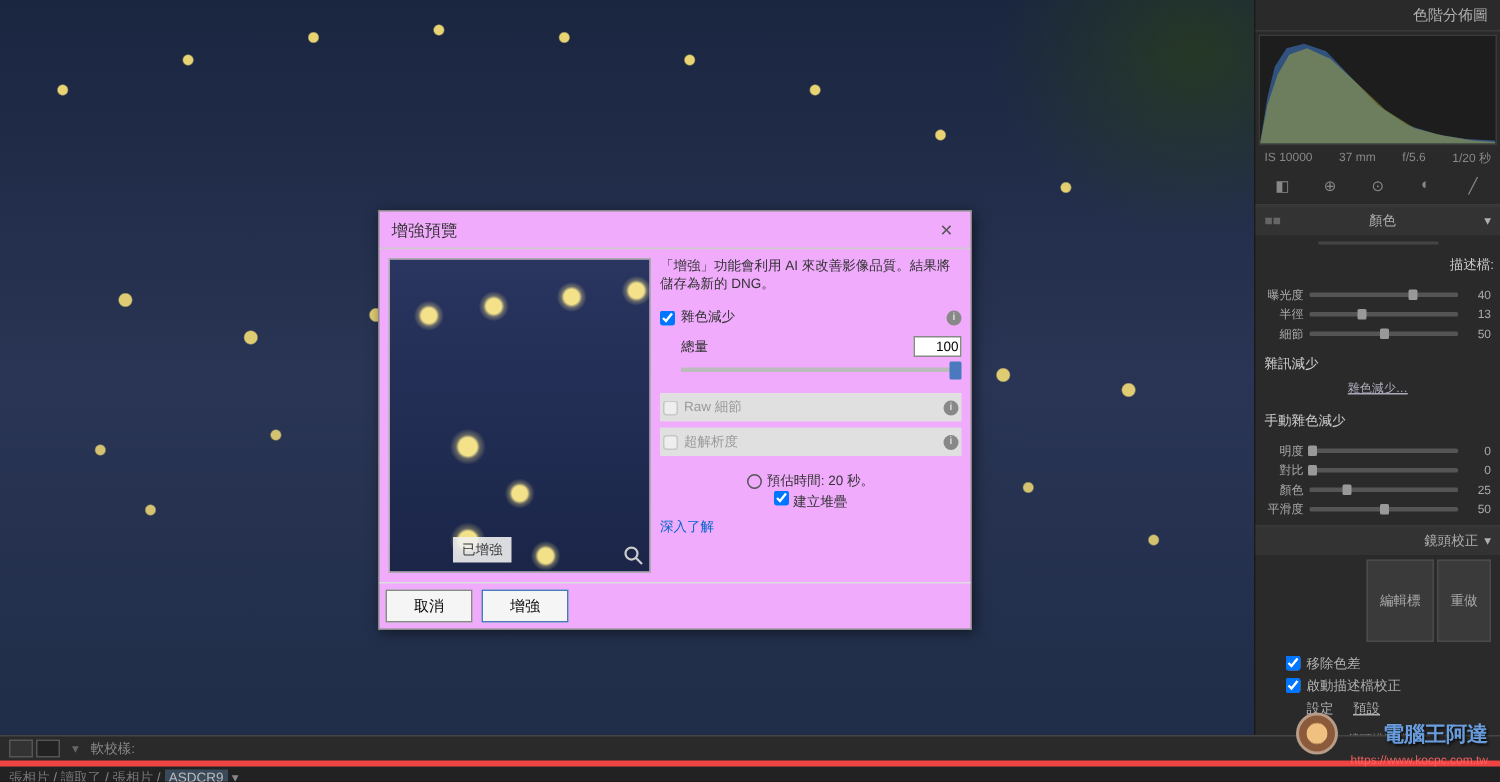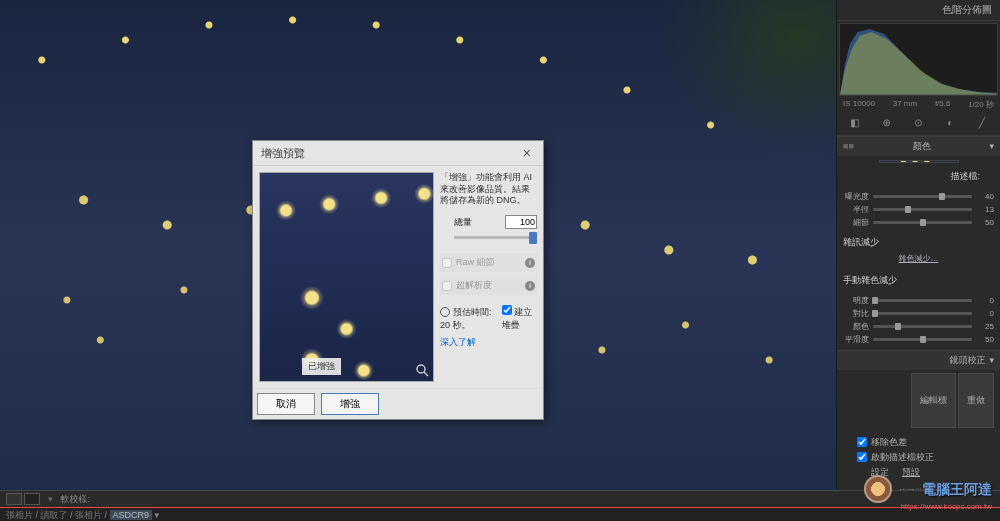--- a/index.html
+++ b/index.html
@@ -55,21 +55,21 @@
 .slider-thumb { position: absolute; top: -2px; width: 6px; height: 7px; background: #999; border-radius: 1px; transform: translateX(-50%); }
 .slider-val { width: 18px; text-align: right; color: #aaa; }
 .section-label { padding: 3px 6px; font-size: 9px; color: #ccc; }
 .desc-text { padding: 2px 6px; font-size: 8px; color: #888; line-height: 1.3; text-align: center; }
 .edit-buttons { display: flex; gap: 2px; padding: 3px 6px; justify-content: flex-end; }
 .edit-btn { padding: 20px 8px; font-size: 9px; background: #3a3a3a; color: #aaa; border: 1px solid #4a4a4a; cursor: pointer; }
 .check-section { padding: 3px 20px; font-size: 9px; }
 .check-item { display: flex; align-items: center; gap: 4px; margin: 2px 0; }
 .check-item input { width: 10px; height: 10px; }
 
-.dialog { position: absolute; left: 252px; top: 140px; width: 292px; background: #e5e5e5; border: 1px solid #888; box-shadow: 2px 2px 8px rgba(0,0,0,0.5); }
+.dialog { position: absolute; left: 252px; top: 140px; width: 396px; background: #f0abfc; border: 1px solid #888; box-shadow: 2px 2px 8px rgba(0,0,0,0.5); }
 .dialog-title { padding: 4px 8px; font-size: 11px; color: #333; border-bottom: 1px solid #ccc; display: flex; justify-content: space-between; align-items: center; }
 .dialog-close { cursor: pointer; padding: 0 4px; font-size: 14px; color: #555; }
 .dialog-body { display: flex; padding: 6px; gap: 6px; }
 .preview-box { width: 175px; height: 210px; background: linear-gradient(180deg, #2a3560, #1a2548); position: relative; border: 1px solid #aaa; }
 .preview-box::before { content: ''; position: absolute; inset: 0; background-image:
   radial-gradient(circle at 15% 18%, rgba(255,235,140,0.95) 0 5px, rgba(255,235,140,0.3) 7px, transparent 10px),
   radial-gradient(circle at 40% 15%, rgba(255,235,140,0.95) 0 5px, rgba(255,235,140,0.3) 7px, transparent 10px),
   radial-gradient(circle at 70% 12%, rgba(255,235,140,0.95) 0 5px, rgba(255,235,140,0.3) 7px, transparent 10px),
   radial-gradient(circle at 95% 10%, rgba(255,235,140,0.95) 0 5px, rgba(255,235,140,0.3) 7px, transparent 10px),
   radial-gradient(circle at 30% 60%, rgba(255,235,140,0.95) 0 6px, rgba(255,235,140,0.3) 8px, transparent 12px),
@@ -82,32 +82,32 @@
 .dialog-desc { font-size: 9px; color: #333; margin-bottom: 8px; line-height: 1.3; }
 .option-row { display: flex; align-items: center; gap: 4px; margin: 4px 0; padding: 2px 0; }
 .option-row.disabled { color: #999; background: #e0e0e0; padding: 3px 2px; }
 .option-checkbox { width: 10px; height: 10px; }
 .info-icon { margin-left: auto; width: 10px; height: 10px; border-radius: 50%; background: #888; color: #fff; font-size: 7px; display: flex; align-items: center; justify-content: center; }
 .amount-row { margin: 4px 0 2px 14px; display: flex; align-items: center; justify-content: space-between; }
 .amount-input { width: 32px; font-size: 9px; text-align: right; border: 1px solid #888; padding: 1px; background: #fff; }
 .amount-slider { margin: 0 0 8px 14px; height: 14px; position: relative; }
 .amount-slider-track { height: 3px; background: #bbb; position: relative; top: 5px; }
 .amount-slider-thumb { position: absolute; right: 0; top: 1px; width: 8px; height: 12px; background: #4a7abd; border-radius: 1px; }
-.time-row { margin-top: 10px; display: flex; justify-content: space-between; align-items: center; }
+.time-row { margin-top: 10px; display: flex; justify-content: space-between; align-items: center; flex-direction: column; }
 .time-icon { width: 10px; height: 10px; border: 1px solid #555; border-radius: 50%; display: inline-block; margin-right: 3px; vertical-align: middle; }
 .link-text { color: #0066cc; font-size: 9px; margin-top: 4px; cursor: pointer; }
 .dialog-buttons { display: flex; justify-content: flex-start; gap: 6px; padding: 4px; border-top: 1px solid #ddd; }
 .dlg-btn { padding: 3px 18px; font-size: 10px; border: 1px solid #888; background: #f5f5f5; cursor: pointer; }
 .dlg-btn.primary { border: 1px solid #4a7abd; }
 
 .bottom-bar { position: absolute; left: 0; bottom: 0; width: 1000px; height: 21px; background: #2a2a2a; border-top: 1px solid #444; display: flex; align-items: center; padding: 0 6px; gap: 8px; font-size: 9px; }
 .view-btns { display: flex; gap: 2px; }
 .view-btn { width: 16px; height: 12px; border: 1px solid #555; background: #333; }
 .bottom-label { color: #888; }
-.breadcrumb { position: absolute; left: 0; bottom: 0; height: 14px; font-size: 9px; padding: 1px 6px; color: #888; background: #222; width: 1000px; border-top: 1px solid #ef4444; }
+.breadcrumb { position: absolute; left: 0; bottom: 0; height: 14px; font-size: 9px; padding: 1px 6px; color: #888; background: #222; width: 1000px; border-top: 4px solid #ef4444; }
 .breadcrumb span { color: #777; }
 .breadcrumb .active { background: #3a4a5a; padding: 0 3px; color: #bbb; }
 
 .watermark { position: absolute; right: 8px; bottom: 22px; font-size: 14px; color: rgba(120,180,255,0.85); font-weight: bold; text-shadow: 1px 1px 2px rgba(0,0,0,0.8); }
 .watermark-sub { position: absolute; right: 8px; bottom: 10px; font-size: 8px; color: rgba(255,100,100,0.9); }
 .watermark-logo { position: absolute; right: 108px; bottom: 18px; width: 28px; height: 28px; border-radius: 50%; background: radial-gradient(circle, #f0c080 40%, #8a5a3a 42%); border: 2px solid rgba(255,255,255,0.4); }
 </style>
 </head>
 <body>
 
@@ -139,21 +139,21 @@
     <div class="tool-tab">╱</div>
   </div>
 
   <div class="subpanel-head">
     <span style="color:#666">■■</span>
     <span>顏色</span>
     <span>▾</span>
   </div>
   <div class="thumb-preview"></div>
 
-  <div class="section-label" style="text-align:right;padding-right:20px">描述檔:</div>
+  <div class="section-label" style="text-align:right;padding-right:4px">描述檔:</div>
   <div class="slider-group">
     <div class="slider-row">
       <span class="slider-label">曝光度</span>
       <div class="slider-track">
           <div class="slider-thumb" style="left:70%"></div>
         </div>
       <span class="slider-val">40</span>
     </div>
     <div class="slider-row">
       <span class="slider-label">半徑</span>
@@ -238,20 +238,25 @@
       <div class="preview-label">已增強</div>
       <div class="zoom-icon">
         <svg viewBox="0 0 14 14">
             <circle cx="6" cy="6" r="4" fill="none" stroke="#ccc" stroke-width="1.5"></circle>
             <line x1="9" y1="9" x2="13" y2="13" stroke="#ccc" stroke-width="1.5"></line>
           </svg>
       </div>
     </div>
     <div class="dialog-options">
       <div class="dialog-desc">「增強」功能會利用 AI 來改善影像品質。結果將儲存為新的 DNG。</div>
+      <div class="option-row">
+        <input type="checkbox" checked="" class="option-checkbox" style="">
+        <span>雜色減少</span>
+        <span class="info-icon">i</span>
+      </div>
       <div class="amount-row">
         <span>總量</span>
         <input class="amount-input" value="100" style="">
       </div>
       <div class="amount-slider">
         <div class="amount-slider-track"></div>
         <div class="amount-slider-thumb"></div>
       </div>
       <div class="option-row disabled">
         <input type="checkbox" disabled="" class="option-checkbox" style="">

